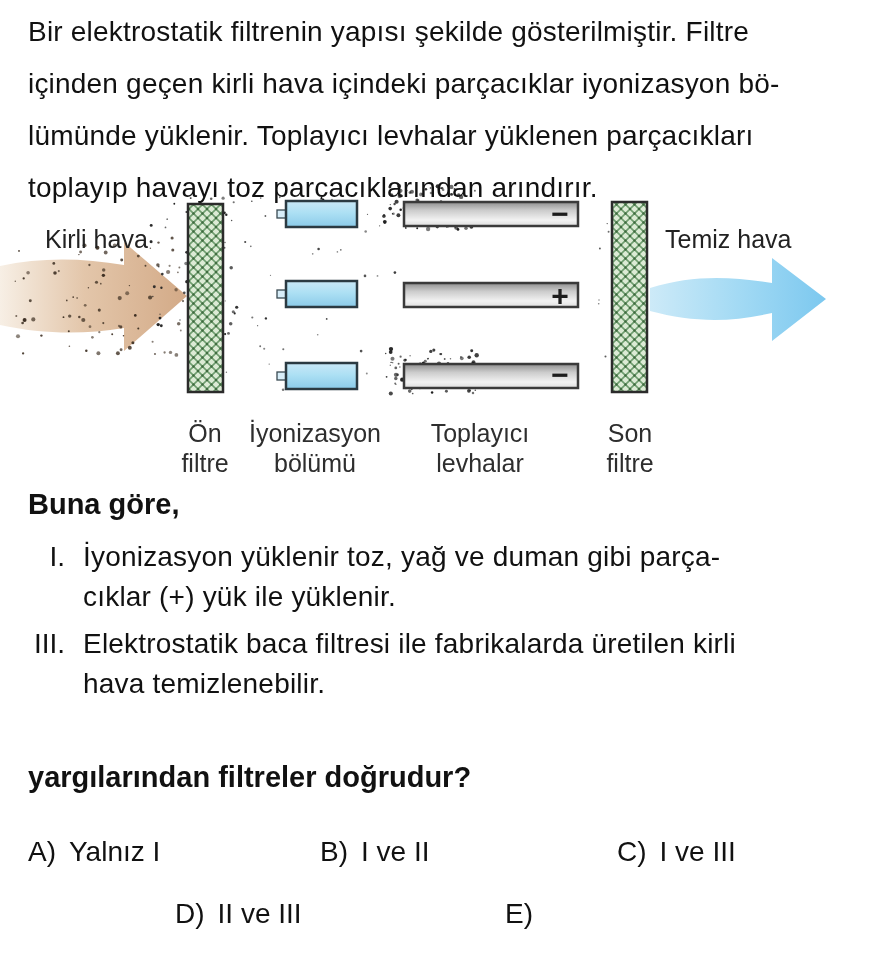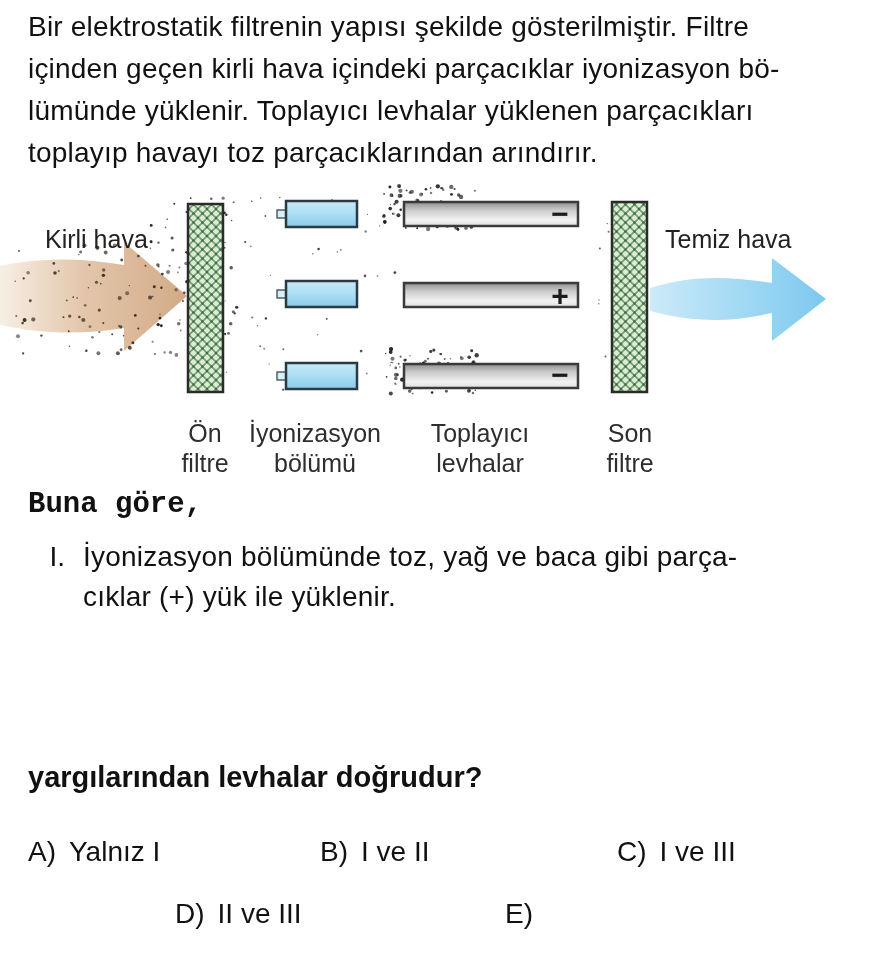--- a/index.html
+++ b/index.html
@@ -4,24 +4,24 @@
 <style>
   html,body{margin:0;padding:0;}
   body{
     width:877px;height:957px;position:relative;background:#ffffff;
     font-family:"Liberation Sans", sans-serif;color:#111;
     -webkit-font-smoothing:antialiased;overflow:hidden;
   }
   .abs{position:absolute;}
   #intro{
     left:28px;top:6px;width:845px;
-    font-size:28px;line-height:42px;white-space:pre-line;letter-spacing:0.2px;
+    font-size:28px;line-height:52px;white-space:pre-line;letter-spacing:0.2px;
   }
   #diagram-wrap{left:0;top:182px;width:877px;height:300px;}
-  #lead-in{left:28px;top:488px;font-size:29px;font-weight:bold;font-family:Liberation Mono, monospace;}
+  #lead-in{left:28px;top:488px;font-size:29px;font-weight:bold;}
   #statements{left:20px;top:537px;width:835px;}
   .statement-row{display:flex;align-items:flex-start;margin-bottom:7px;}
   .statement-numeral{
     width:45px;flex:0 0 45px;text-align:right;font-size:28px;line-height:40px;
   }
   .statement-text{
     margin-left:18px;width:770px;font-size:28px;line-height:40px;
     white-space:pre-line;letter-spacing:0.2px;
   }
   #closing{left:28px;top:761px;font-size:29px;font-weight:bold;}
@@ -503,26 +503,31 @@
     <text x="630" y="290" text-anchor="middle" class="diagram-label">filtre</text>
   </g>
 </svg>
 </div>
 
 <div class="abs" id="lead-in">Buna göre,</div>
 
 <div class="abs" id="statements">
   <div class="statement-row">
     <div class="statement-numeral">I.</div>
-    <div class="statement-text">İyonizasyon bölümünde toz, yağ ve baca gibi parça-
+    <div class="statement-text">İyonizasyon yüklenir toz, yağ ve duman gibi parça-
 cıklar (+) yük ile yüklenir.</div>
   </div>
-</div>
-
-<div class="abs" id="closing">yargılarından levhalar doğrudur?</div>
+  <div class="statement-row">
+    <div class="statement-numeral">III.</div>
+    <div class="statement-text">Elektrostatik baca filtresi ile fabrikalarda üretilen kirli
+hava temizlenebilir.</div>
+  </div>
+</div>
+
+<div class="abs" id="closing">yargılarından filtreler doğrudur?</div>
 
 <div class="option" id="opt-a">
   <span class="opt-label">A)</span>
   <span>Yalnız I</span>
 </div>
 <div class="option" id="opt-b">
   <span class="opt-label">B)</span>
   <span>I ve II</span>
 </div>
 <div class="option" id="opt-c">

